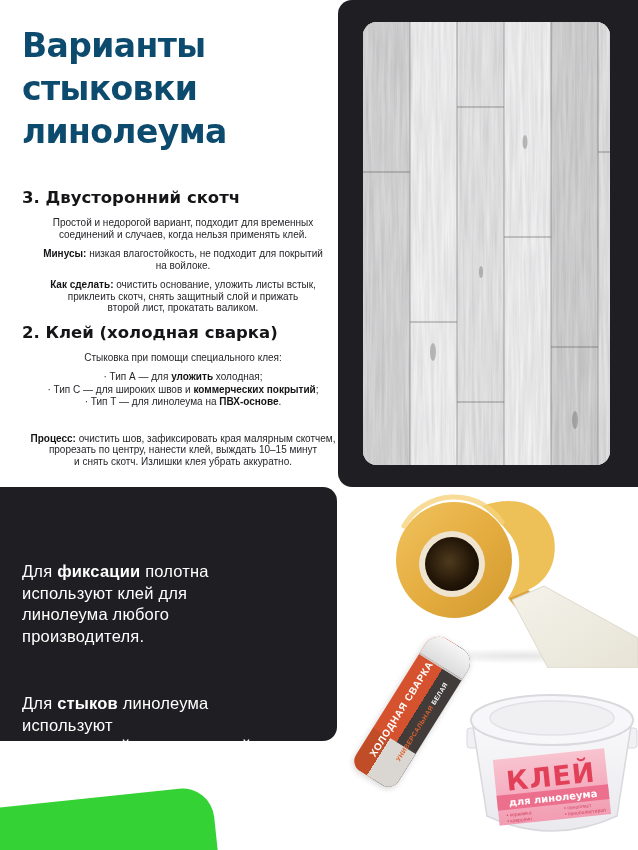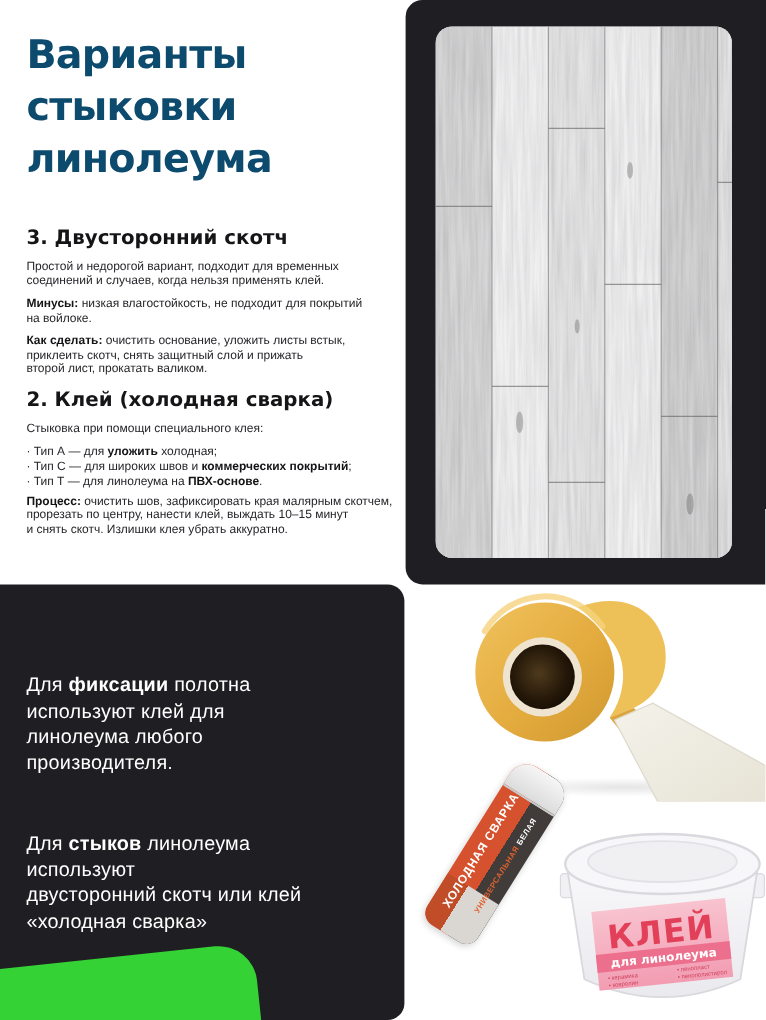--- a/index.html
+++ b/index.html
@@ -4,21 +4,21 @@
 <style>
   html,body{margin:0;padding:0;background:#ffffff;}
   .canvas{
     position:relative;width:638px;height:850px;margin:0 auto;
     background:#ffffff;overflow:hidden;
     font-family:"Liberation Sans",sans-serif;color:#222226;
   }
   
   .panel{position:absolute;background:#1f1f23;}
   .panel-tr{left:338px;top:0;width:300px;height:487px;border-radius:14px 0 0 14px;}
-  .panel-bl{left:0;top:487px;width:337px;height:363px;border-radius:0 14px 14px 0;}
+  .panel-bl{left:0;top:487px;width:337px;height:254px;border-radius:0 14px 14px 0;}
   
   .wood{
     position:absolute;left:25px;top:22px;width:247px;height:443px;
     border-radius:14px;overflow:hidden;background:#c9c9c9;
   }
   .wood svg{display:block;}
   
   .green-shape{
     position:absolute;left:-70px;top:800px;width:290px;height:160px;
     background:#35d235;border-radius:32px;transform:rotate(-6deg);
@@ -31,24 +31,25 @@
     color:#0c4a6e;white-space:pre-line;
   }
   h2{
     margin:34px 0 9px 0;font-family:"DejaVu Sans","Liberation Sans",sans-serif;
     font-weight:800;font-size:16.5px;line-height:21px;color:#151518;
   }
   h2.second{margin-top:4px;}
   .content p{
     margin:0 0 8px 0;font-size:10px;line-height:11.5px;color:#26262b;
     white-space:pre-line;
+    text-align:center;
   }
   .content p b{font-weight:700;color:#141417;}
   .content p.bullet{margin:0;white-space:nowrap;line-height:12.5px;}
-  .content p.bullet-last{margin-bottom:4px;}
+  .content p.bullet-last{margin-bottom:24px;}
   
   .summary-text{position:absolute;left:22px;top:74px;width:295px;}
   .summary-text p{
     margin:0;color:#ffffff;font-size:16.5px;line-height:21.5px;
     white-space:pre-line;font-weight:400;letter-spacing:0.2px;
   }
   .summary-text p b{font-weight:700;}
   .summary-text p + p{margin-top:46px;}
   
   .tape{position:absolute;left:396px;top:486px;width:242px;height:182px;}

